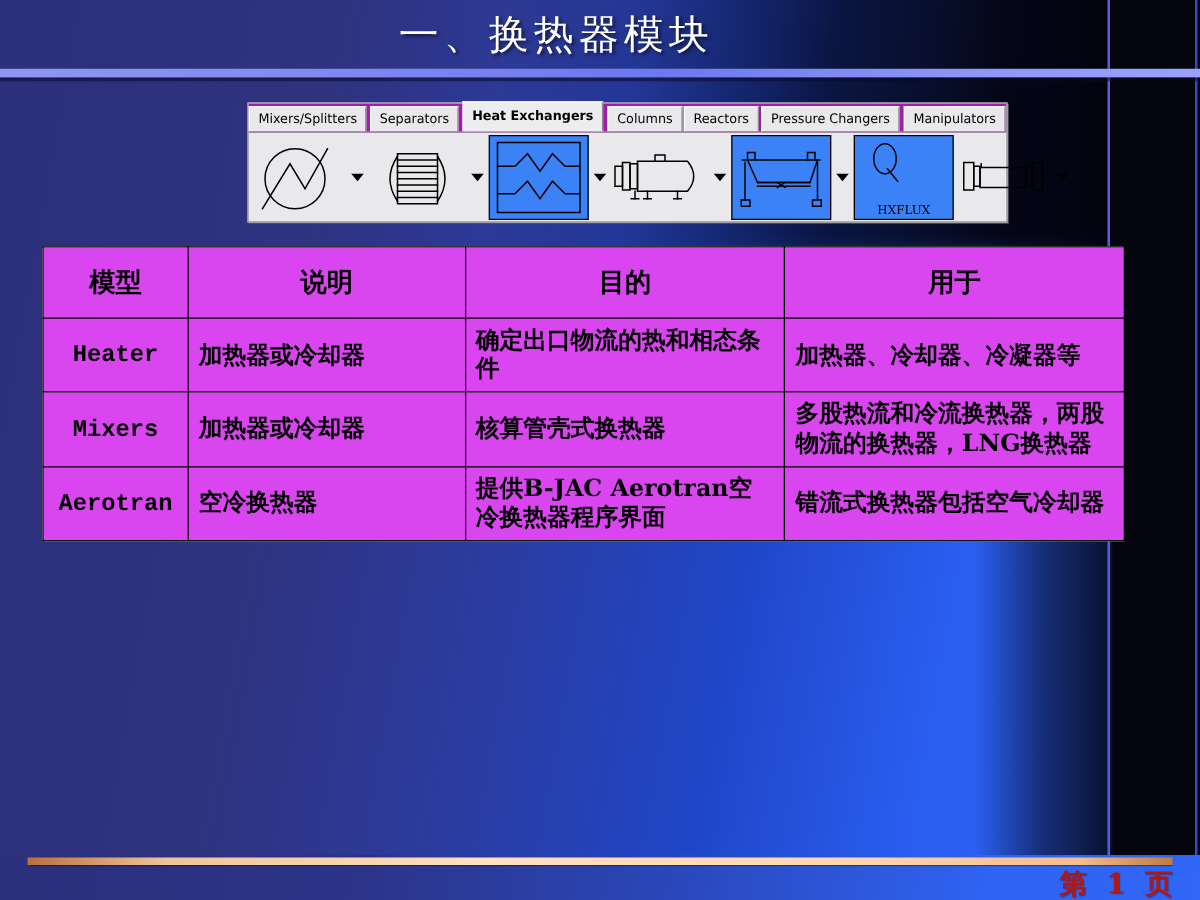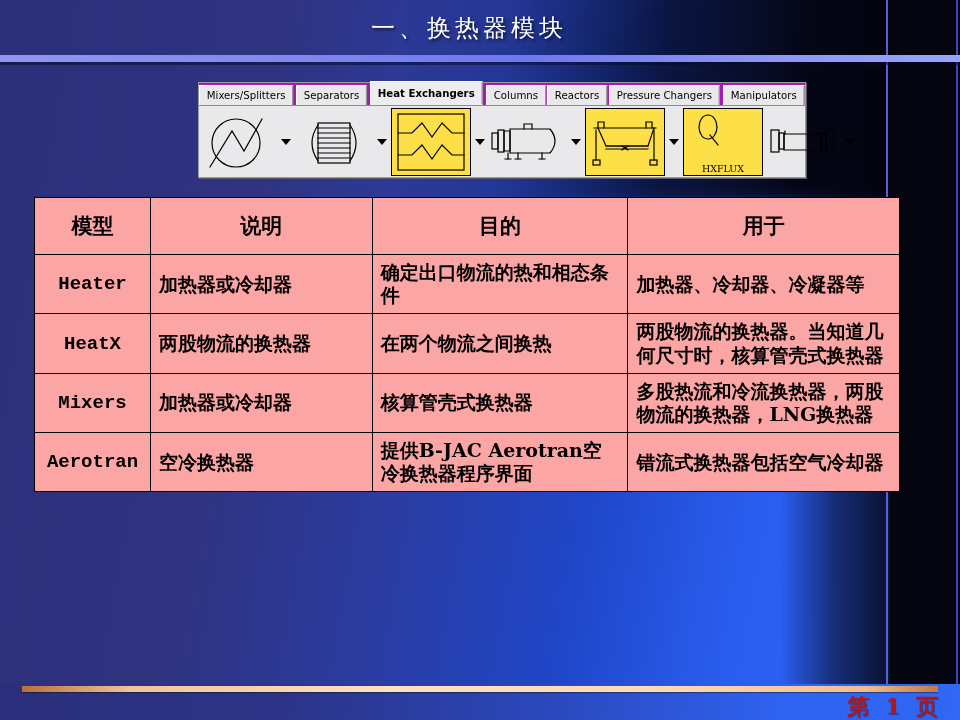--- a/index.html
+++ b/index.html
@@ -52,25 +52,24 @@
     background:linear-gradient(90deg,#8f97f2 0%,#7f88ef 30%,#6d78ee 55%,#8d96f5 80%,#9aa2ff 100%);
   }
   #title-rule-shadow{
     position:absolute;left:0;top:62px;width:960px;height:3px;
     background:rgba(10,10,40,.55);
   }
   
   #page-title{
     position:absolute;left:0;top:2px;width:890px;height:52px;
     display:flex;align-items:center;justify-content:center;
-    color:#ffffff;font-size:24px;letter-spacing:4px;
+    color:#ffffff;font-size:32px;letter-spacing:4px;
     text-shadow:2px 2px 3px rgba(0,0,0,.6);
     font-family:"DejaVu Serif","Liberation Serif",serif;
     white-space:nowrap;
-    margin-left:24px;
   }
   
   #bullet-row{position:absolute;left:12px;top:78px;display:flex;align-items:center;}
   #bullet-dot{
     width:11px;height:11px;border-radius:50%;
     background:#5b7cf5;box-shadow:0 0 2px #9ab2ff;
     margin-right:18px;margin-left:6px;
   }
   #bullet-label{
     color:#ffffff;font-size:23px;font-weight:bold;white-space:nowrap;
@@ -97,34 +96,34 @@
     background:#e9e9ec;white-space:nowrap;
     transform:scaleX(.97);transform-origin:left center;
   }
   .tab.active{
     font-weight:bold;height:22px;line-height:22px;margin-top:0;
     background:#ededf0;border-bottom:1px solid #ededf0;
   }
   #palette{position:relative;height:71px;display:flex;align-items:stretch;}
   .pal-cell{position:relative;display:flex;align-items:center;}
   .pal-icon{width:78px;height:66px;display:flex;align-items:center;justify-content:center;}
-  .pal-icon.boxed{border:1px solid #000;background:#fde047;}
+  .pal-icon.boxed{border:1px solid #000;background:#3b82f6;}
   .caret{
     width:0;height:0;border-left:5px solid transparent;border-right:5px solid transparent;
     border-top:6px solid #000;margin:0 4px;align-self:center;
   }
   .hxflux-label{
     position:absolute;bottom:1px;left:0;width:100%;text-align:center;
     font-size:9.5px;font-family:"DejaVu Serif","Liberation Serif",serif;color:#000;
   }
   
   #table-wrap{position:absolute;left:34px;top:197px;width:866px;}
   table{border-collapse:collapse;width:866px;background:#ffffff;}
   table,th,td{border:1px solid #000;}
-  th,td{background:#fca5a5;vertical-align:middle;}
+  th,td{background:#d946ef;vertical-align:middle;}
   th{
     text-align:center;font-size:21px;font-weight:bold;height:54px;
     font-family:"DejaVu Serif","Liberation Serif",serif;color:#000;
   }
   td{padding:6px 8px;color:#000;}
   td.model{
     text-align:center;font-size:19px;font-weight:bold;
     font-family:Liberation Mono, monospace;
     white-space:nowrap;
   }
@@ -285,26 +284,20 @@
         </tr>
       </thead>
       <tbody id="table-body">
           <tr>
             <td class="model">Heater</td>
             <td class="cn">加热器或冷却器</td>
             <td class="cn">确定出口物流的热和相态条件</td>
             <td class="cn">加热器、冷却器、冷凝器等</td>
           </tr>
           <tr>
-            <td class="model">HeatX</td>
-            <td class="cn">两股物流的换热器</td>
-            <td class="cn">在两个物流之间换热</td>
-            <td class="cn">两股物流的换热器。当知道几何尺寸时，核算管壳式换热器</td>
-          </tr>
-          <tr>
             <td class="model">Mixers</td>
             <td class="cn">加热器或冷却器</td>
             <td class="cn">核算管壳式换热器</td>
             <td class="cn">多股热流和冷流换热器，两股物流的换热器，LNG换热器</td>
           </tr>
           <tr>
             <td class="model">Aerotran</td>
             <td class="cn">空冷换热器</td>
             <td class="cn">提供B-JAC Aerotran空冷换热器程序界面</td>
             <td class="cn">错流式换热器包括空气冷却器</td>

